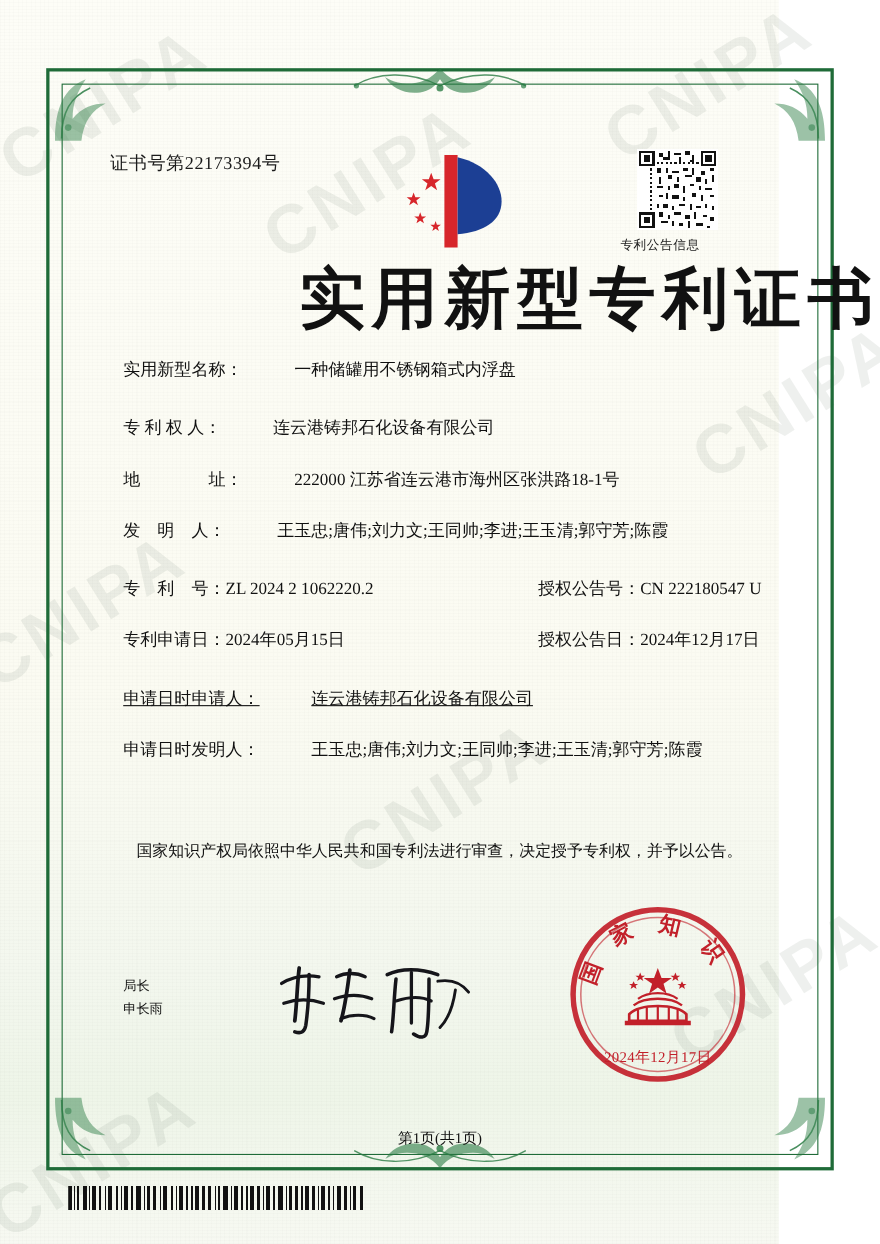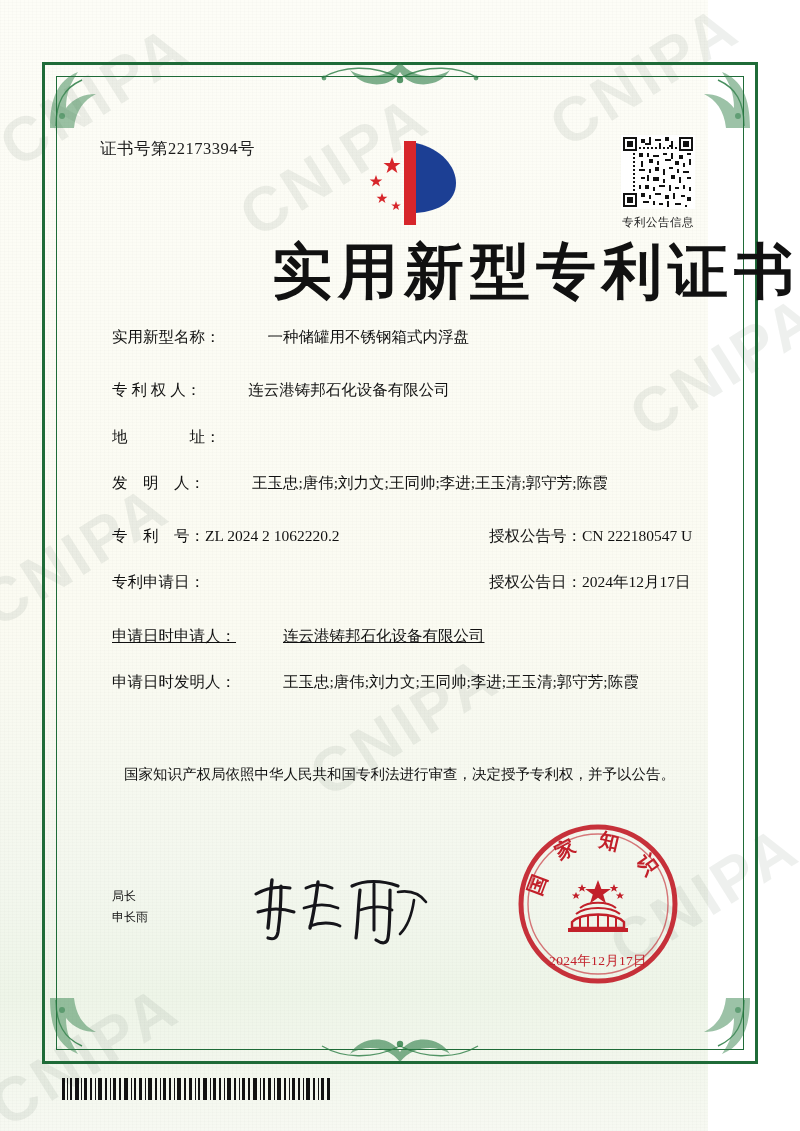--- a/index.html
+++ b/index.html
@@ -94,23 +94,23 @@
   }
 
   #emblem {
     position: absolute;
     left: 352px; top: 135px;
     width: 112px; height: 96px;
   }
 
   #qr-block {
     position: absolute;
-    left: 606px; top: 135px;
+    left: 564px; top: 135px;
     width: 104px;
-    text-align: center;
+    text-align: left;
     font-family: Liberation Serif, serif;
   }
   #qr-code {
     width: 74px; height: 74px;
     margin: 0 auto;
     display: block;
   }
   #qr-caption {
     margin-top: 6px;
     font-size: 11.5px;
@@ -408,20 +408,21 @@
       <span class="field-value">一种储罐用不锈钢箱式内浮盘</span>
     </div>
 
     <div class="field-row" style="margin-top:30px;">
       <span class="field-label">专 利 权 人：</span>
       <span class="field-value">连云港铸邦石化设备有限公司</span>
     </div>
 
     <div class="field-row">
       <span class="field-label">地　　　　址：</span>
+      <span class="field-value">222000 江苏省连云港市海州区张洪路18-1号</span>
     </div>
 
     <div class="field-row">
       <span class="field-label">发　明　人：</span>
       <span class="field-value">王玉忠;唐伟;刘力文;王同帅;李进;王玉清;郭守芳;陈霞</span>
     </div>
 
     <div class="field-row two-col" style="margin-top:30px;align-items:center;">
       <span class="col-left">
         <span class="field-label">专　利　号：</span>
@@ -429,20 +430,21 @@
       </span>
       <span class="col-right">
         <span class="field-label">授权公告号：</span>
         <span class="field-value">CN 222180547 U</span>
       </span>
     </div>
 
     <div class="field-row two-col">
       <span class="col-left">
         <span class="field-label">专利申请日：</span>
+        <span class="field-value">2024年05月15日</span>
       </span>
       <span class="col-right">
         <span class="field-label">授权公告日：</span>
         <span class="field-value">2024年12月17日</span>
       </span>
     </div>
 
     <div class="field-row" style="margin-top:30px;text-decoration:underline;">
       <span class="field-label">申请日时申请人：</span>
       <span class="field-value">连云港铸邦石化设备有限公司</span>
@@ -504,20 +506,21 @@
         <polygon points="-16,-30 -14.8,-27 -11.6,-27 -14.2,-25.2 -13.2,-22.2 -16,-24 -18.8,-22.2 -17.8,-25.2 -20.4,-27 -17.2,-27"></polygon>
         <polygon points="-22,-22 -20.8,-19.4 -17.9,-19.4 -20.2,-17.8 -19.3,-15 -22,-16.7 -24.7,-15 -23.8,-17.8 -26.1,-19.4 -23.2,-19.4"></polygon>
         <polygon points="16,-30 17.2,-27 20.4,-27 17.8,-25.2 18.8,-22.2 16,-24 13.2,-22.2 14.2,-25.2 11.6,-27 14.8,-27"></polygon>
         <polygon points="22,-22 23.2,-19.4 26.1,-19.4 23.8,-17.8 24.7,-15 22,-16.7 19.3,-15 20.2,-17.8 17.9,-19.4 20.8,-19.4"></polygon>
       </g>
       <path d="M-18 14 L-18 4 M-10 14 L-10 2 M0 14 L0 0 M10 14 L10 2 M18 14 L18 4" stroke="#c2202a" stroke-width="2" fill="none"></path>
     </g>
   </svg>
   <div id="seal-date">2024年12月17日</div>
 
+  <div id="page-footer">第1页(共1页)</div>
 
   <svg id="barcode" viewBox="0 0 268 22" shape-rendering="crispEdges">
     <rect width="268" height="22" fill="#ffffff" opacity="0"></rect>
     <g fill="#111111">
       <rect x="0" y="0" width="3" height="22"></rect>
         <rect x="5" y="0" width="1" height="22"></rect>
       <rect x="8" y="0" width="2" height="22"></rect>
         <rect x="13" y="0" width="4" height="22"></rect>
       <rect x="19" y="0" width="1" height="22"></rect>
         <rect x="22" y="0" width="3" height="22"></rect>

